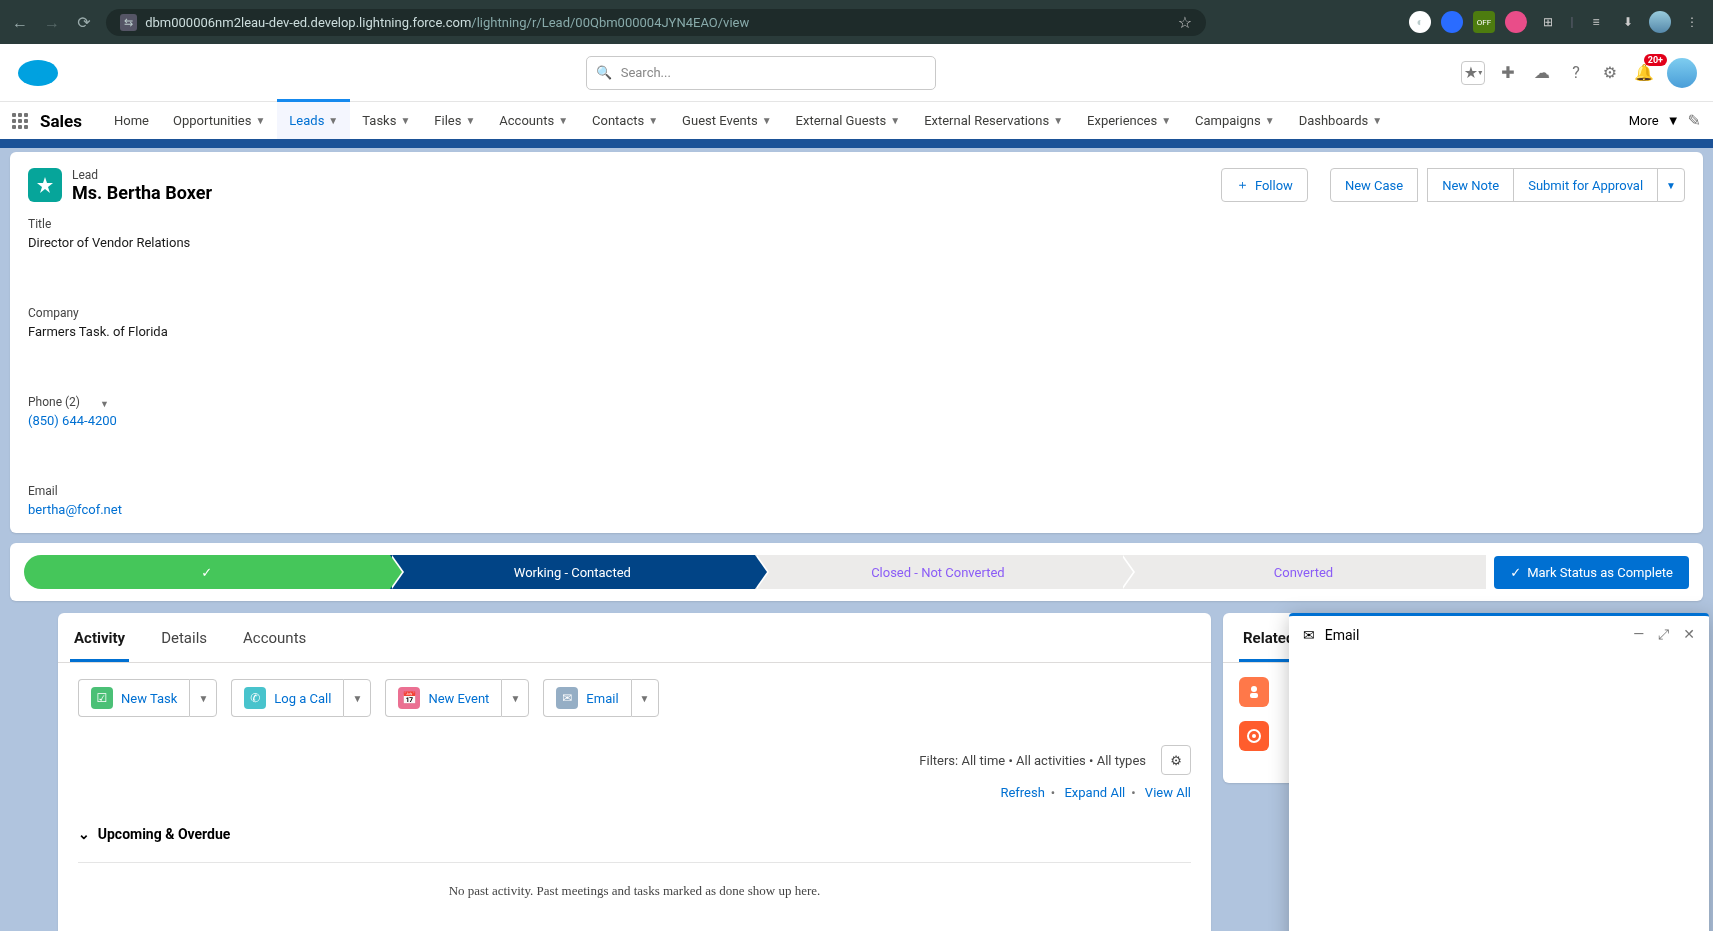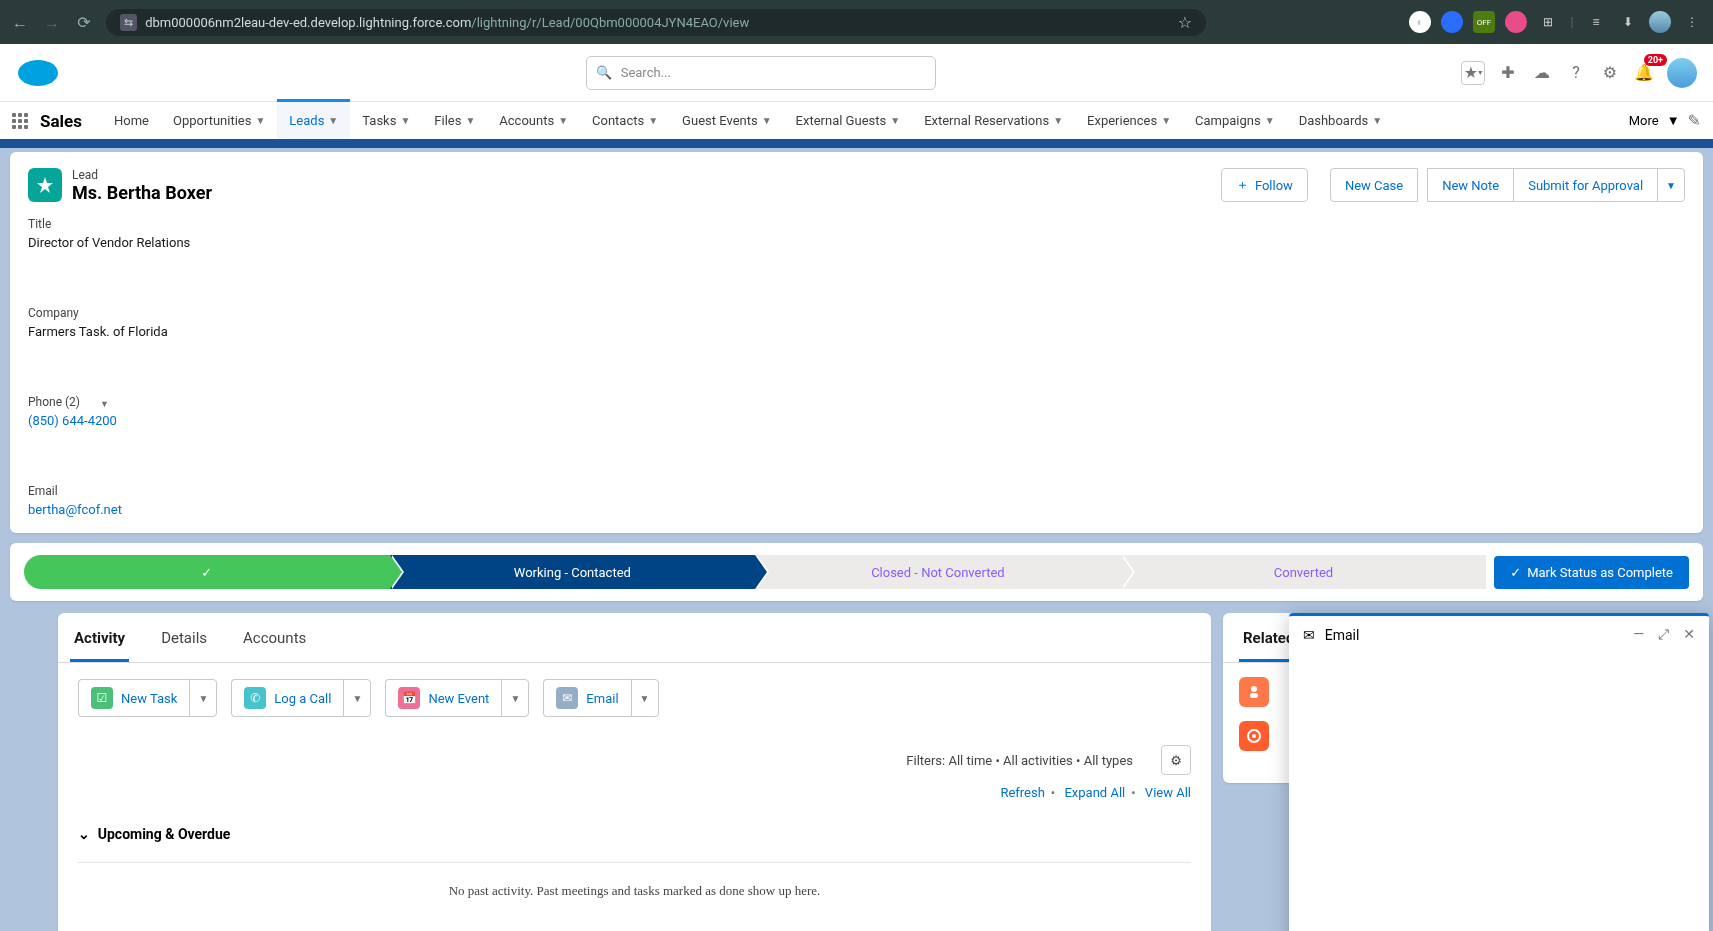--- a/index.html
+++ b/index.html
@@ -86,21 +86,21 @@
 .quick-actions { display: flex; gap: 14px; }
 .qa { display: flex; }
 .qa-btn { border: 1px solid #c9c9c9; border-right: none; border-radius: 4px 0 0 4px; background: #fff; color: #0070d2; font-size: 13px; padding: 7px 12px; display: flex; align-items: center; gap: 8px; cursor: pointer; }
 .qa-dd { border: 1px solid #c9c9c9; border-radius: 0 4px 4px 0; background: #fff; width: 28px; display: flex; align-items: center; justify-content: center; color: #747474; font-size: 10px; cursor: pointer; }
 .qa-ic { width: 22px; height: 22px; border-radius: 4px; color: #fff; display: flex; align-items: center; justify-content: center; font-size: 12px; }
 .ic-task { background: #4bc076; }
 .ic-call { background: #48c3cc; }
 .ic-event { background: #eb7092; }
 .ic-email { background: #95aec5; }
 
-.filters-row { text-align: right; margin-top: 28px; font-size: 13px; color: #444; display: flex; justify-content: flex-end; align-items: center; gap: 28px; }
+.filters-row { text-align: right; margin-top: 28px; font-size: 13px; color: #444; display: flex; justify-content: flex-end; align-items: center; gap: 15px; }
 .gear-box { border: 1px solid #c9c9c9; border-radius: 4px; width: 30px; height: 30px; display: flex; align-items: center; justify-content: center; }
 .links-row { text-align: right; margin-top: 10px; font-size: 13px; }
 .links-row a { color: #0070d2; text-decoration: none; }
 .links-row .sep { color: #747474; margin: 0 6px; }
 
 .section-hdr { display: flex; align-items: center; gap: 8px; font-size: 14px; font-weight: 700; margin-top: 26px; }
 .empty-msg { text-align: center; margin-top: 18px; font-size: 13px; color: #444; line-height: 1.6; }
 .hr { border-top: 1px solid #e5e5e5; margin-top: 20px; }
 .past-msg { text-align: center; margin-top: 20px; font-size: 13px; color: #444; font-family: Liberation Serif, serif; }
 

